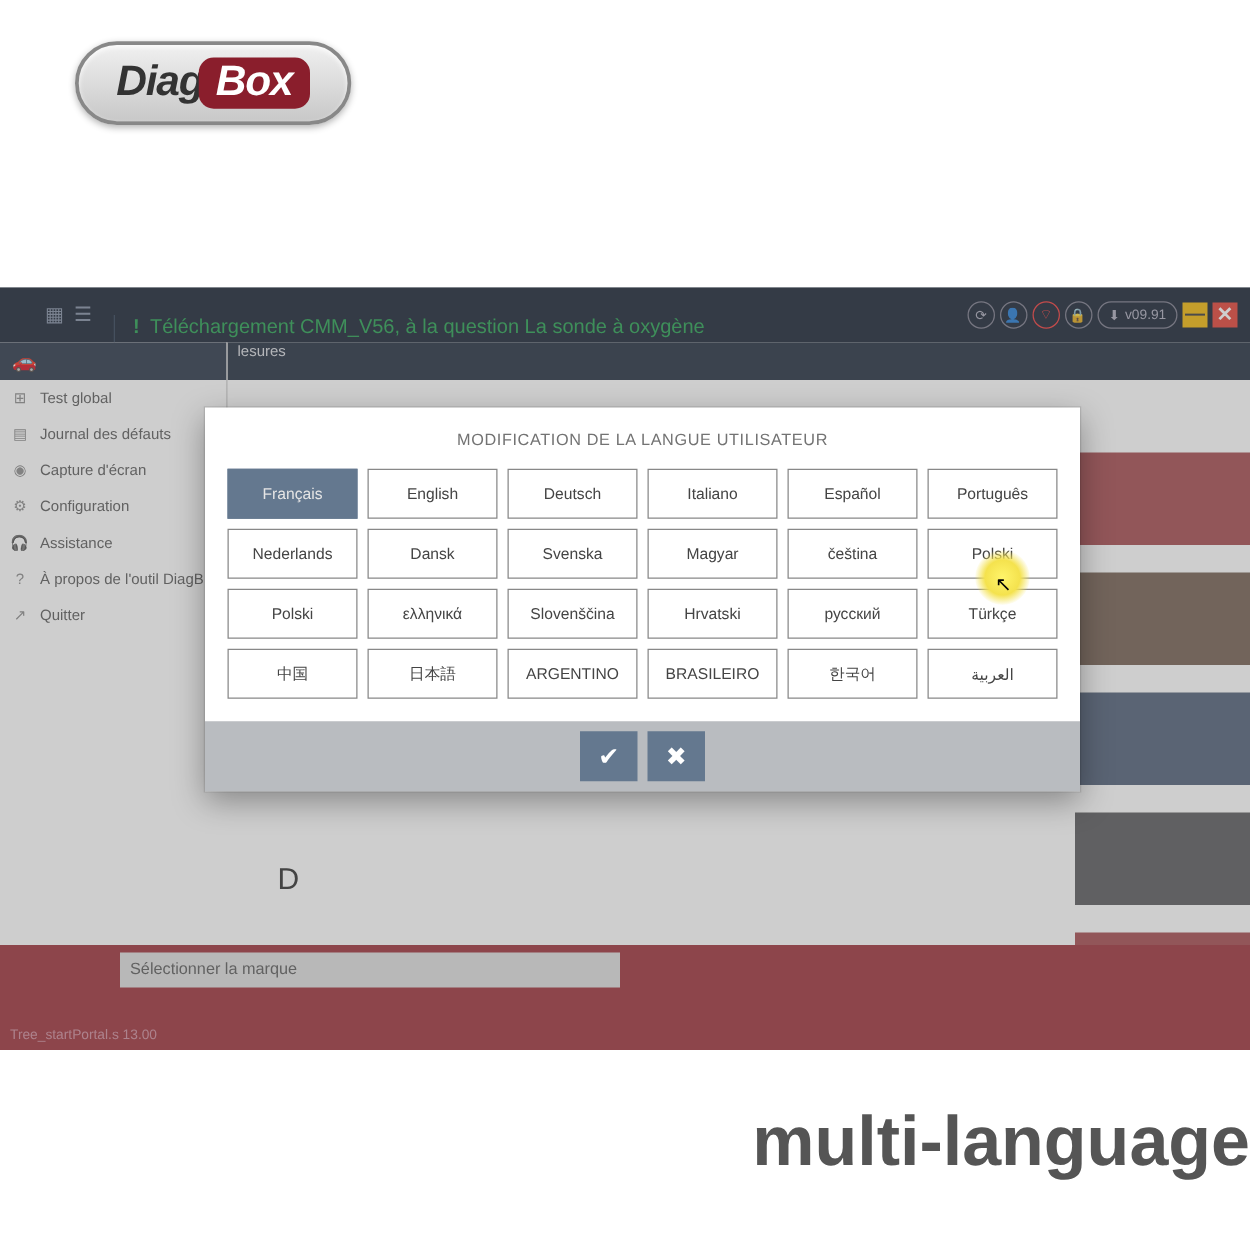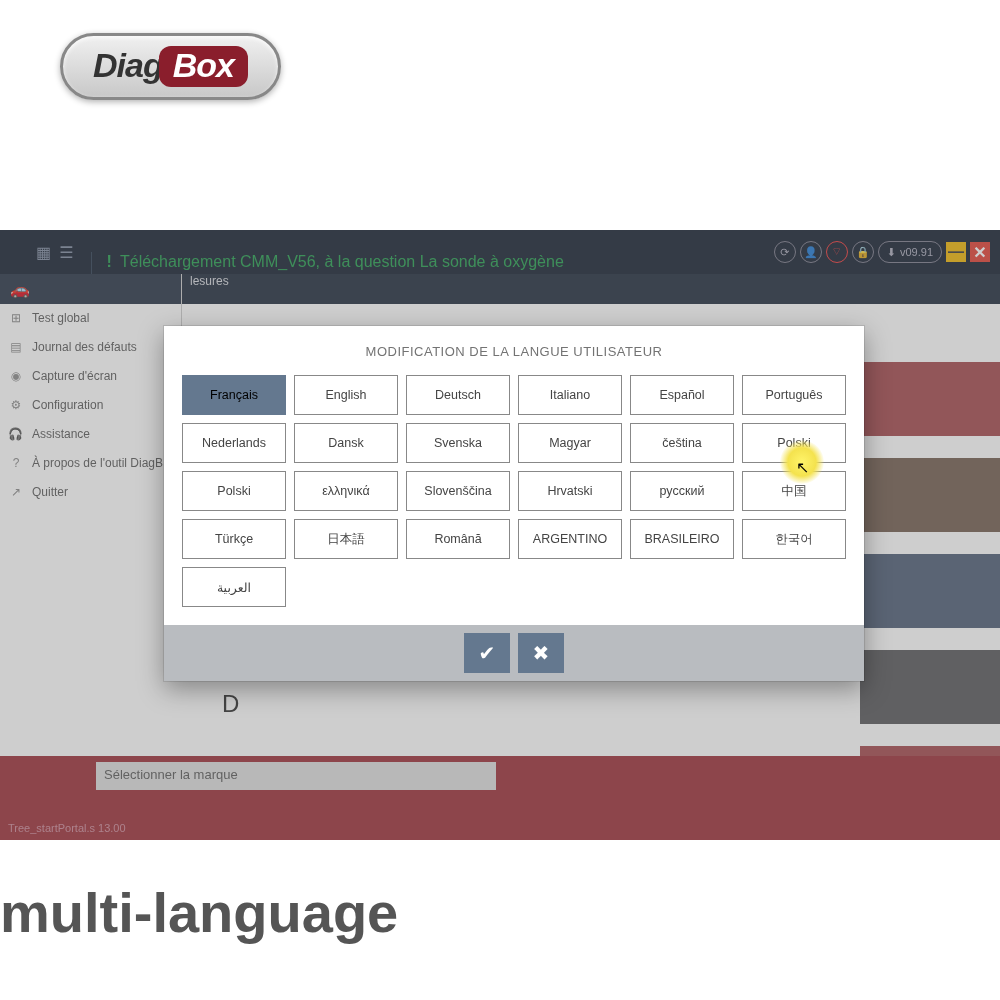--- a/index.html
+++ b/index.html
@@ -142,21 +142,21 @@
     gap:8px;
     padding:0 18px 18px 18px;
   }
   .lang{
     border:1px solid #888;
     height:40px;
     display:flex;align-items:center;justify-content:center;
     font-size:12.5px; color:#444; background:#fff;
     cursor:pointer;
   }
-  .lang.selected{ background:#64788f; color:#000000; border-color:#64788f;}
+  .lang.selected{ background:#64788f; color:#e5e5e5; border-color:#64788f;}
   .modal-footer{
     background:#b9bcc0; height:56px;
     display:flex;align-items:center;justify-content:center;gap:8px;
     position:relative;
   }
   .footer-btn{
     width:46px;height:40px;background:#64788f;
     display:flex;align-items:center;justify-content:center;
     color:#fff;font-size:20px;
   }
@@ -168,21 +168,21 @@
   }
   .cursor-arrow{
     position:absolute;z-index:12;font-size:16px;color:#000;
   }
   .letter-D{
     position:absolute; left:222px; top:460px; font-size:24px; color:#444; z-index:1;
   }
   
   .caption{
     position:absolute; left:0; top:880px; width:1000px;
-    text-align:left; font-size:56px; font-weight:700; color:#555;
+    text-align:right; font-size:56px; font-weight:700; color:#555;
   }
 </style>
 </head>
 <body>
 
 <div class="logo-area">
   <div class="logo">
     <span class="diag">Diag</span><span class="box">Box</span>
   </div>
 </div>
@@ -282,24 +282,23 @@
         <div class="lang">Dansk</div>
         <div class="lang">Svenska</div>
         <div class="lang">Magyar</div>
         <div class="lang">čeština</div>
         <div class="lang">Polski</div>
         <div class="lang">Polski</div>
         <div class="lang">ελληνικά</div>
         <div class="lang">Slovenščina</div>
         <div class="lang">Hrvatski</div>
         <div class="lang">русский</div>
+        <div class="lang">Türkçe</div>
         <div class="lang">中国</div>
-        <div class="lang">Türkçe</div>
         <div class="lang">日本語</div>
-        <div class="lang">Română</div>
         <div class="lang">ARGENTINO</div>
         <div class="lang">BRASILEIRO</div>
         <div class="lang">한국어</div>
         <div class="lang">العربية</div>
       </div>
     <div class="modal-footer">
       <div class="footer-btn">
         <span>✔</span>
       </div>
       <div class="footer-btn">

